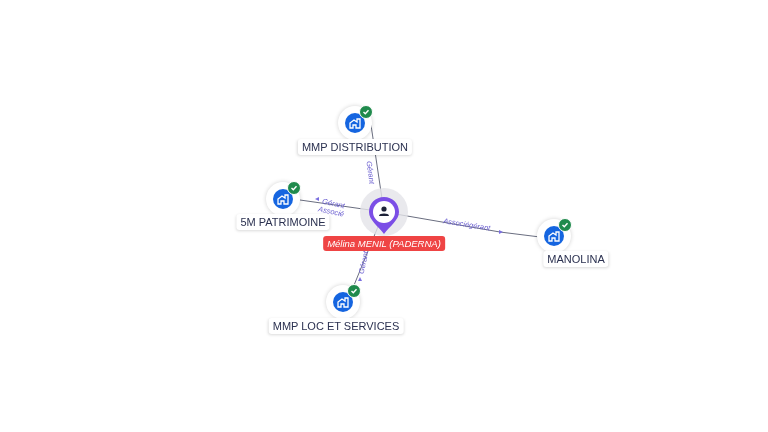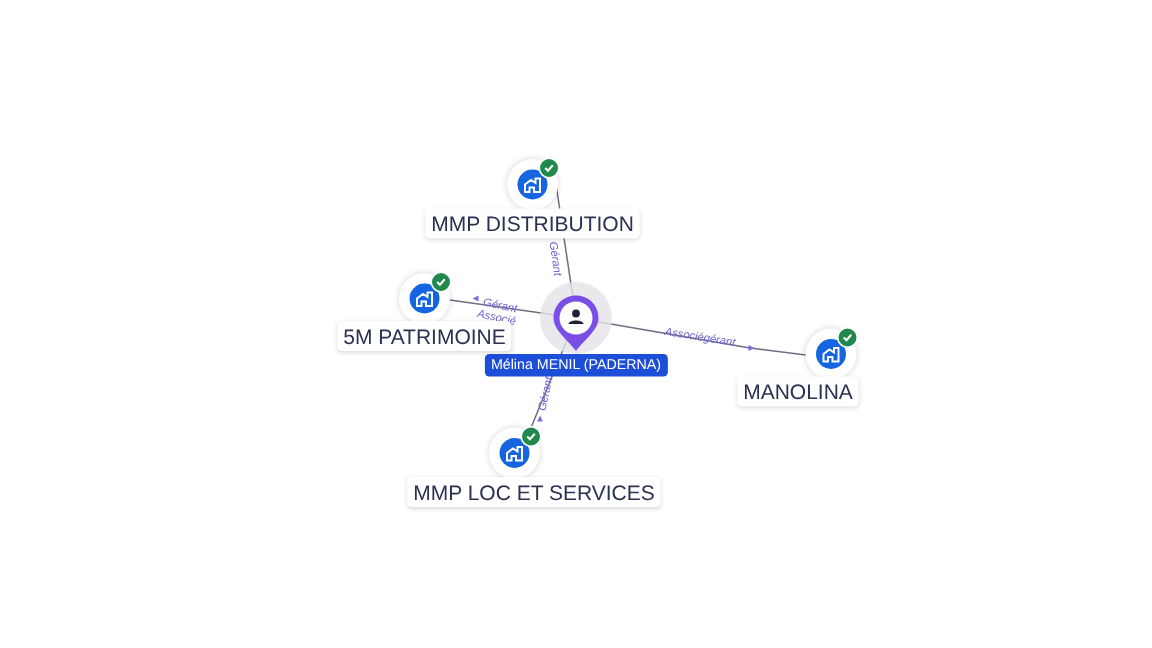--- a/index.html
+++ b/index.html
@@ -6,24 +6,24 @@
   body { width:768px; height:432px; background:#ffffff; position:relative; overflow:hidden;
          font-family:"Liberation Sans", sans-serif; }
   #graph { position:absolute; left:0; top:0; width:768px; height:432px; }
   .node { position:absolute; }
   .co-circle { position:absolute; width:34px; height:34px; border-radius:50%; background:#fff;
                box-shadow:0 0 4px rgba(0,0,0,0.18); }
   .co-inner { position:absolute; left:7px; top:7px; width:20px; height:20px; border-radius:50%;
               background:#1565e0; display:flex; align-items:center; justify-content:center; }
   .badge { position:absolute; left:21px; top:-1px; width:12px; height:12px; border-radius:50%;
            background:#1f8a4c; border:1.5px solid #fff; display:flex; align-items:center; justify-content:center; }
-  .label { position:absolute; white-space:nowrap; font-size:14px; color:#2b3150; background:#fff;
+  .label { position:absolute; white-space:nowrap; font-size:11px; color:#2b3150; background:#fff;
            padding:2px 4px; border-radius:3px; box-shadow:0 1px 3px rgba(0,0,0,0.15); transform:translateX(-50%); }
-  .person-label { position:absolute; white-space:nowrap; font-size:9.5px; color:#fff; background:#1d4ed8;
-           padding:2px 4px; border-radius:3px; transform:translateX(-50%); }
+  .person-label { position:absolute; white-space:nowrap; font-size:9.5px; color:#fff; background:#ef4444;
+           padding:2px 4px; border-radius:3px; transform:translateX(-50%);font-style:italic; }
   .edge-label { position:absolute; font-size:7.5px; color:#6b5fd0; font-style:italic; white-space:nowrap; }
 </style>
 </head>
 <body>
 
 <svg id="graph" viewBox="0 0 768 432">
   <line x1="384" y1="212" x2="371" y2="125" stroke="#6a6e80" stroke-width="1"></line>
   <line x1="384" y1="212" x2="300" y2="200" stroke="#6a6e80" stroke-width="1"></line>
   <polyline points="384,212 500,232 540,237" fill="none" stroke="#6a6e80" stroke-width="1"></polyline>
   <line x1="384" y1="212" x2="350" y2="295" stroke="#6a6e80" stroke-width="1"></line>
@@ -88,28 +88,28 @@
     <svg width="12" height="12" viewBox="0 0 12 12">
         <path d="M1 11V6L5 3L8 5V2H11V11H7V8H4V11Z" fill="none" stroke="#fff" stroke-width="1.3"></path>
       </svg>
   </div>
   <div class="badge">
     <svg width="8" height="8" viewBox="0 0 8 8">
         <path d="M1.5 4L3.3 5.8L6.5 2.2" fill="none" stroke="#fff" stroke-width="1.4"></path>
       </svg>
   </div>
 </div>
-<div class="label" style="left:532px;top:251px;">MANOLINA</div>
+<div class="label" style="left:576px;top:251px;">MANOLINA</div>
 
 <div class="node" style="left:326px;top:285px;">
   <div class="co-circle"></div>
   <div class="co-inner">
     <svg width="12" height="12" viewBox="0 0 12 12">
         <path d="M1 11V6L5 3L8 5V2H11V11H7V8H4V11Z" fill="none" stroke="#fff" stroke-width="1.3"></path>
       </svg>
   </div>
   <div class="badge">
     <svg width="8" height="8" viewBox="0 0 8 8">
         <path d="M1.5 4L3.3 5.8L6.5 2.2" fill="none" stroke="#fff" stroke-width="1.4"></path>
       </svg>
   </div>
 </div>
-<div class="label" style="left:356px;top:318px;text-align:right;">MMP LOC ET SERVICES</div>
+<div class="label" style="left:336px;top:318px;text-align:right;">MMP LOC ET SERVICES</div>
 
 </body></html>

